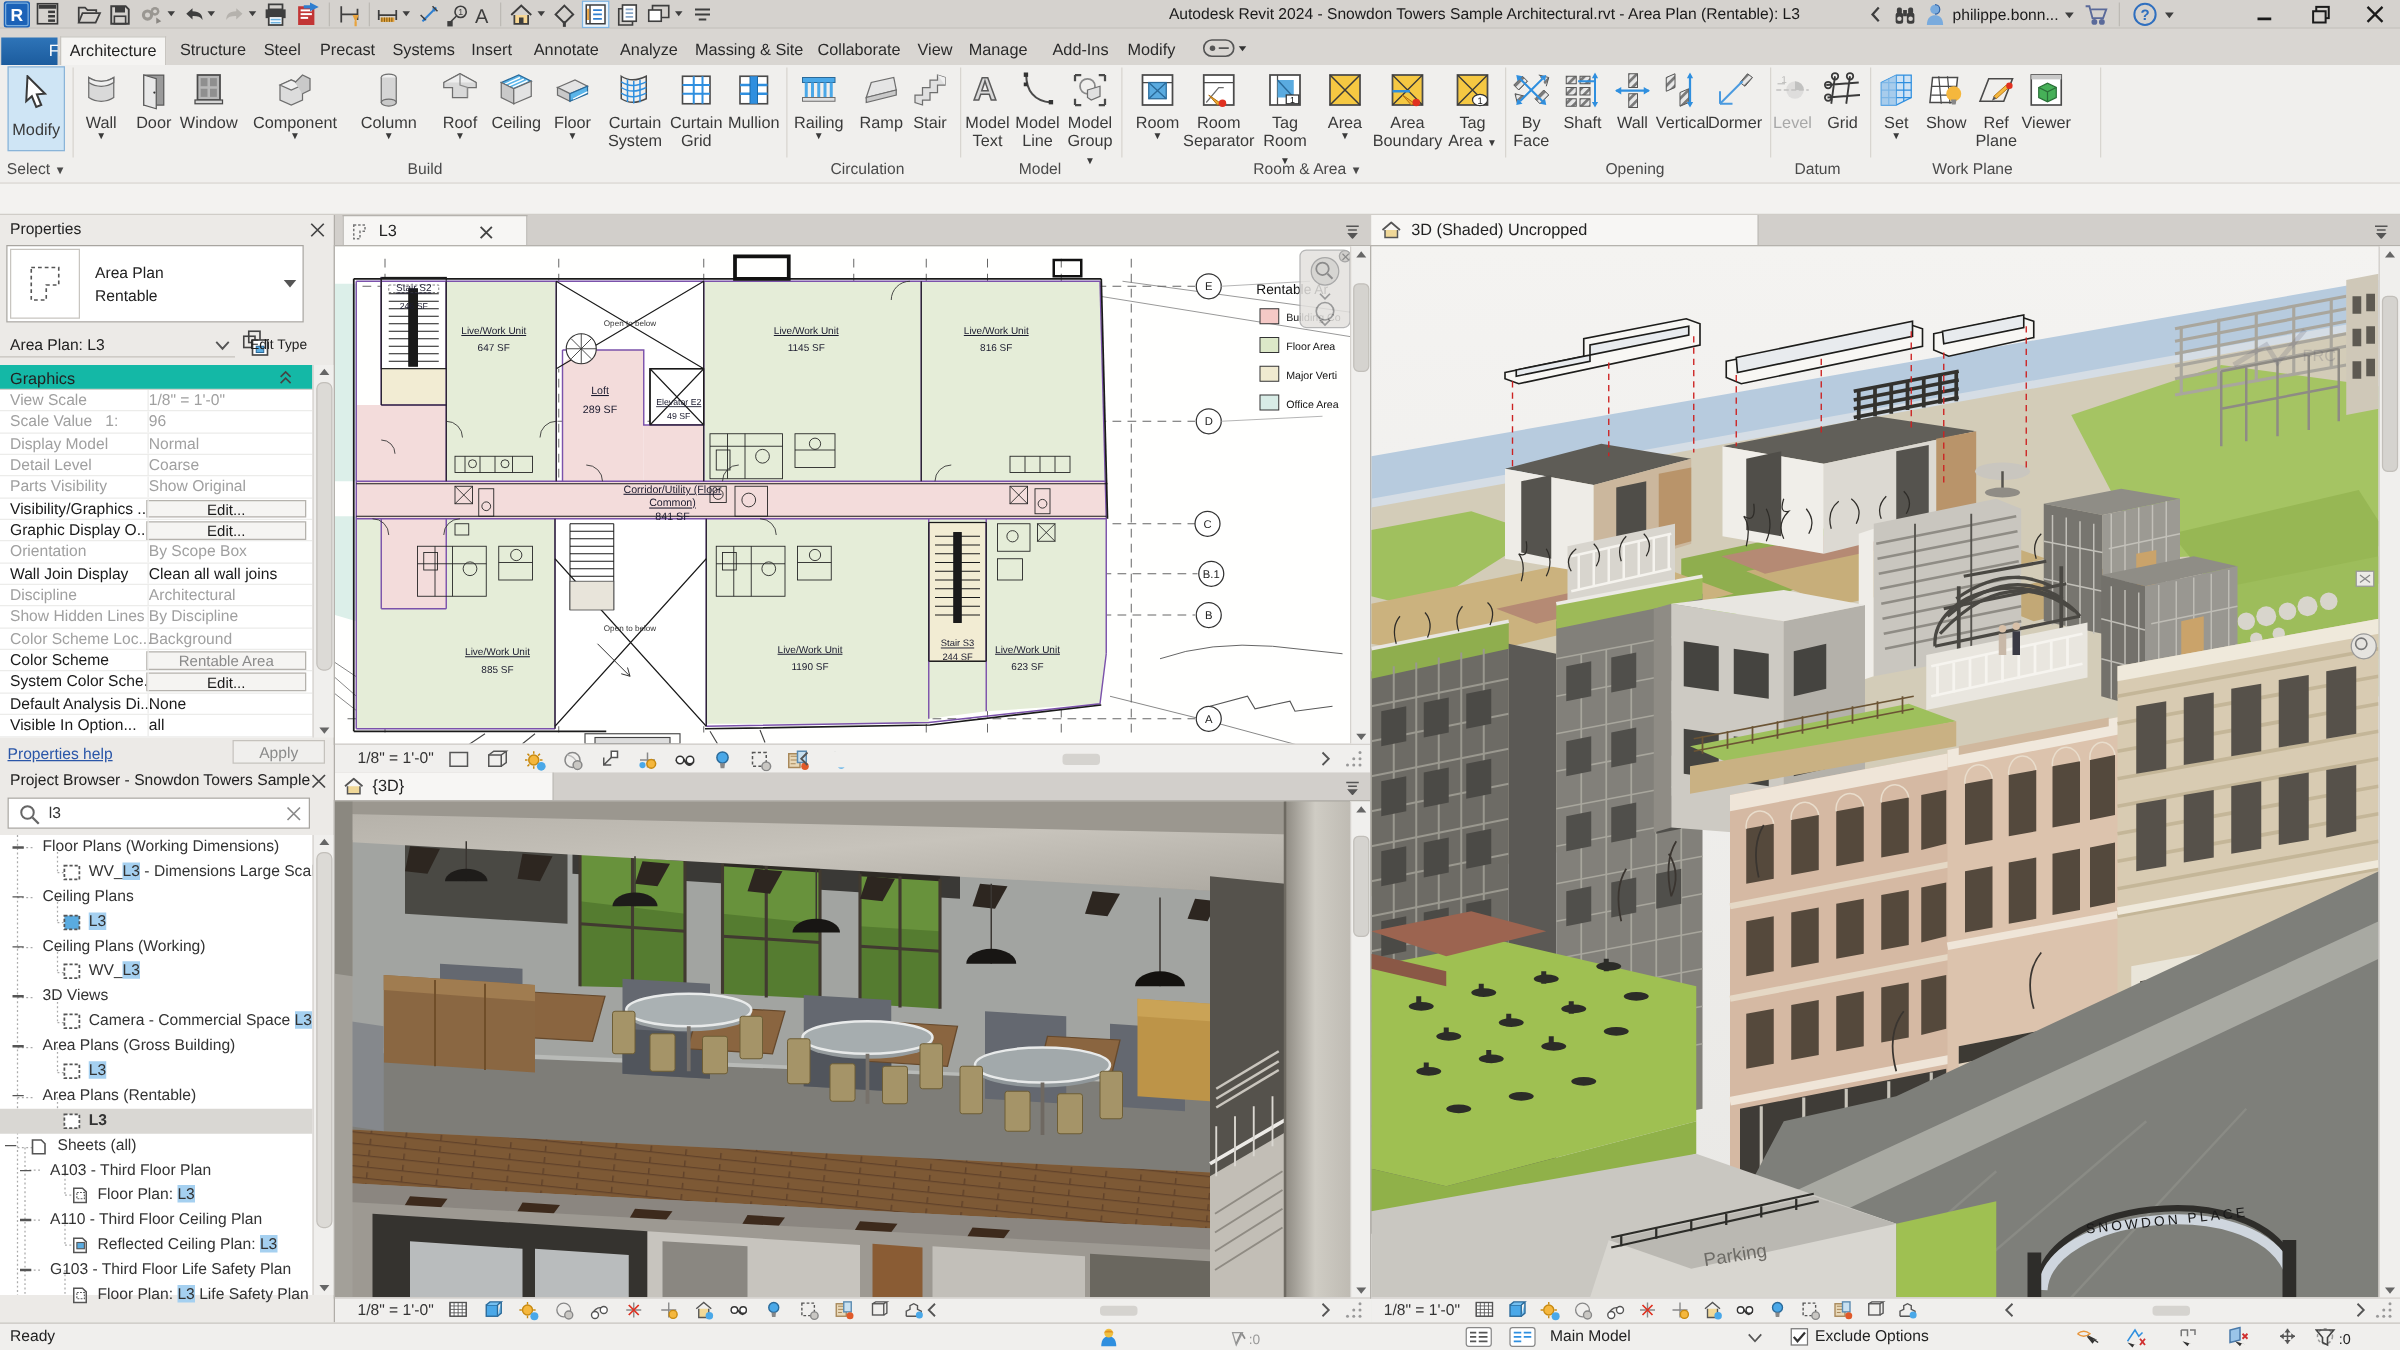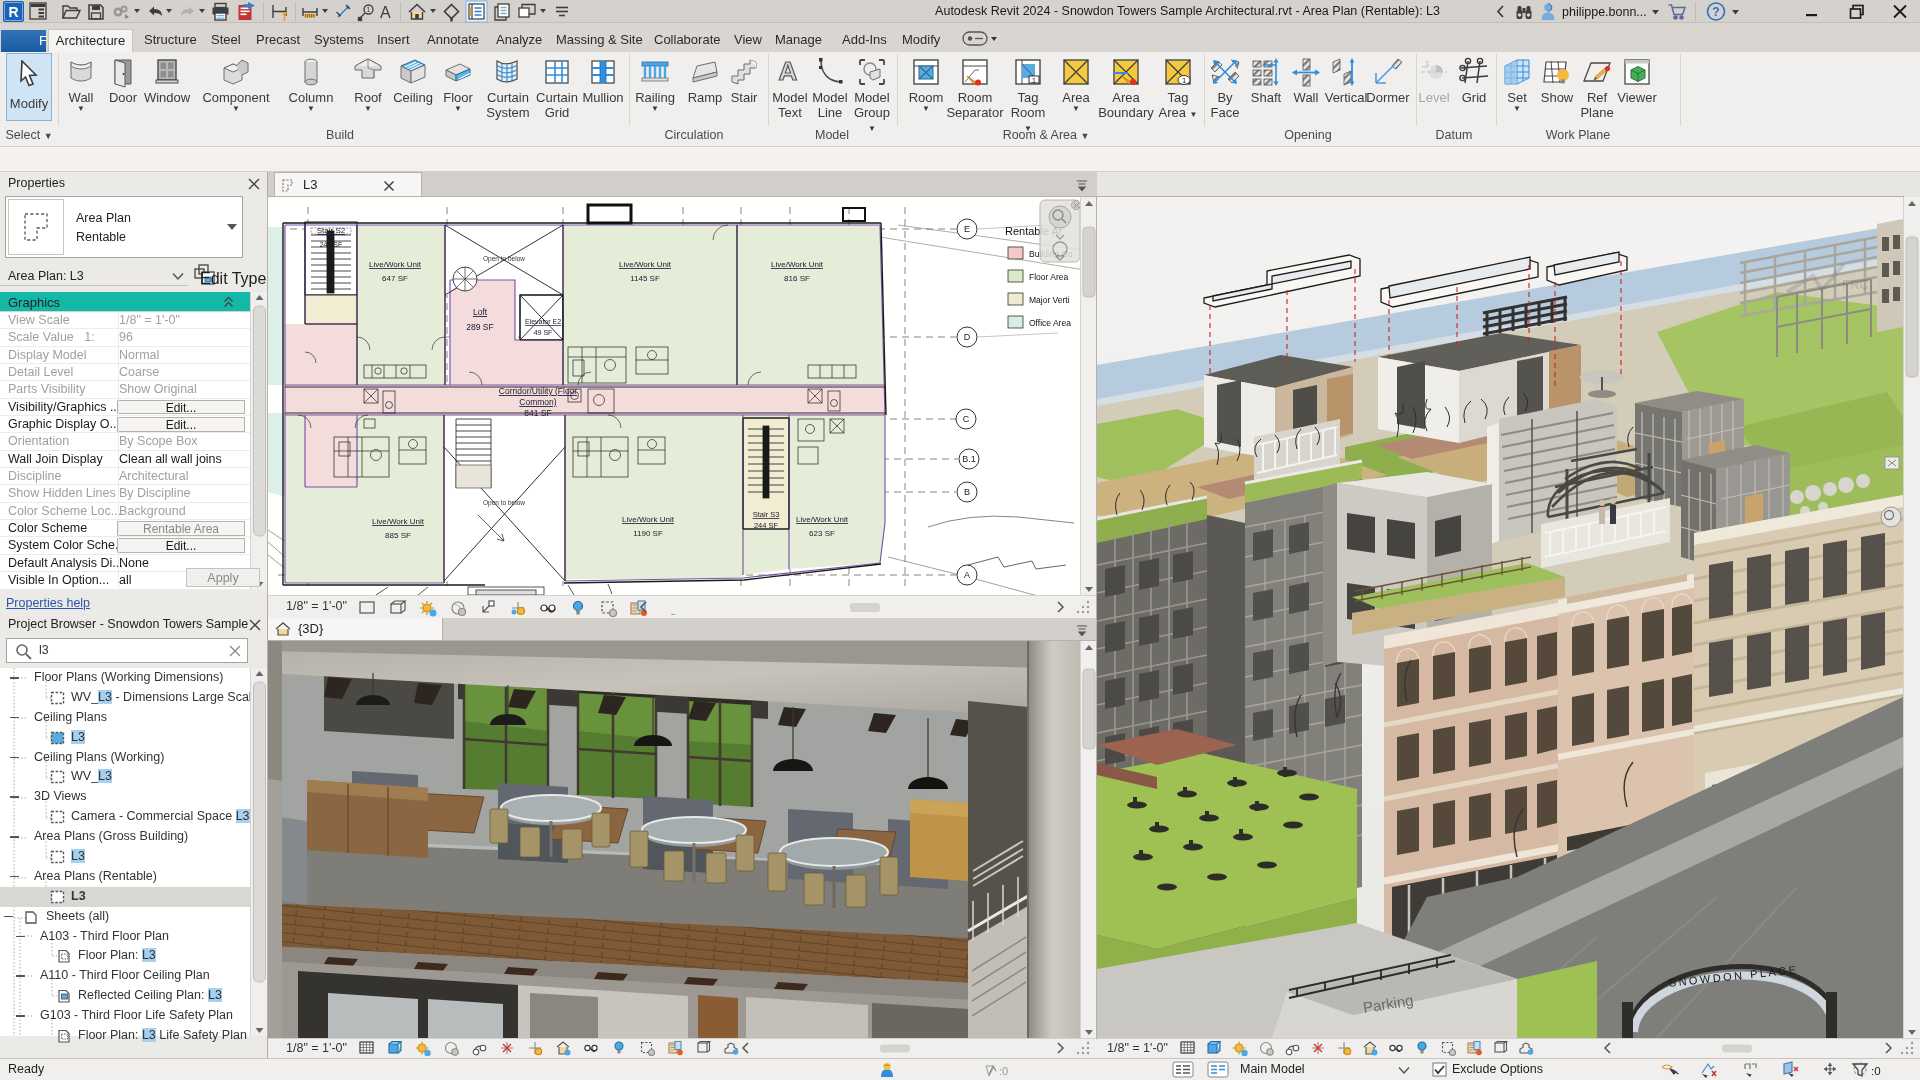--- a/index.html
+++ b/index.html
@@ -586,21 +586,21 @@
   <svg class="abs" style="left:172px;top:100px" width="12" height="9">
       <path d="M1 1.5 l5 5.5 l5 -5.5" fill="none" stroke="#555" stroke-width="1.5"></path>
     </svg>
   <div class="abs" style="left:0px;top:113px;width:188px;height:1px;background:#c5c2bd;"></div>
   <svg class="abs" style="left:194px;top:92px" width="22" height="22" viewBox="0 0 22 22">
       <rect x="1" y="5" width="9" height="9" fill="none" stroke="#444" stroke-width="1.3"></rect>
       <rect x="5" y="1" width="9" height="9" fill="none" stroke="#444" stroke-width="1.3"></rect>
       <rect x="8" y="8" width="12" height="12" fill="#fff" stroke="#444" stroke-width="1.3"></rect>
       <rect x="11" y="13" width="6" height="5" fill="#5aabe0" stroke="#2a6a9a" stroke-width="0.8"></rect>
     </svg>
-  <div class="abs" style="left:200px;top:98px;white-space:nowrap;font-size:16px;">Edit Type</div>
+  <div class="abs" style="left:200px;top:98px;white-space:nowrap;font-size:11px;">Edit Type</div>
 
   <div class="abs" style="left:0;top:120px;width:250px;height:20px;background:#14b8a6;border-bottom:1px solid #d5d2ce;padding-left:39px;">
       <span style="position:absolute;left:8px;top:3px;font-size:13px;">Graphics</span>
       <svg style="position:absolute;right:16px;top:4px" width="11" height="12">
         <path d="M1.5 5.5 L5.5 1.5 L9.5 5.5 M1.5 10.5 L5.5 6.5 L9.5 10.5" fill="none" stroke="#444" stroke-width="1.3"></path>
       </svg>
     </div>
 
   <div class="abs" id="ptable" style="left:0;top:140px;width:250px;height:278px;background:#fff;">
     <style>
@@ -695,21 +695,21 @@
 
   <div class="abs" style="left:250px;top:120px;width:17px;height:298px;background:#f0efed;border-left:1px solid #d5d2ce;">
     <svg width="17" height="298">
         <path d="M4.5 8 l4 -5 l4 5 z" fill="#666"></path>
         <path d="M4.5 290 l4 5 l4 -5 z" fill="#666"></path>
         <rect x="2.5" y="14" width="12" height="230" rx="5" fill="#dcdad6" stroke="#c2bfba"></rect>
       </svg>
   </div>
 
   <div class="abs" style="left:6px;top:424px;color:#2a56a8;text-decoration:underline;">Properties help</div>
-  <div class="abs" style="left:186px;top:396px;width:74px;height:19px;background:#f0efed;border:1px solid #c5c2bd;color:#8a8a8a;text-align:center;line-height:18px;">Apply</div>
+  <div class="abs" style="left:186px;top:420px;width:74px;height:19px;background:#f0efed;border:1px solid #c5c2bd;color:#8a8a8a;text-align:center;line-height:18px;">Apply</div>
 </div>
 
 <div class="abs" id="pbrowser" style="left:0;top:612px;width:268px;height:446px;background:#eceae7;border-right:1px solid #b0ada8;font-size:12.5px;color:#222;">
   <div class="abs" style="left:8px;top:5px;white-space:nowrap;overflow:hidden;width:240px;">Project Browser - Snowdon Towers Sample A...</div>
   <svg class="abs" style="left:249px;top:7px" width="12" height="12">
       <path d="M1 1 L11 11 M11 1 L1 11" stroke="#444" stroke-width="1.4"></path>
     </svg>
 
   <div class="abs" style="left:6px;top:26px;width:242px;height:25px;background:#fff;border:1px solid #a8a5a0;">
     <svg class="abs" style="left:8px;top:4px" width="17" height="17" viewBox="0 0 17 17">
@@ -1481,20 +1481,32 @@
           <circle cx="343" cy="8" r="1.2"></circle>
           <circle cx="348" cy="13" r="1.2"></circle>
           <circle cx="348" cy="8" r="1.2"></circle>
           <circle cx="348" cy="3" r="1.2"></circle>
         </g>
     </svg>
   </div>
 </div>
 
 <div class="abs" id="citywin" style="left:1097px;top:172px;width:823px;height:886px;">
+  <div class="abs" style="left:0;top:0;width:823px;height:25px;background:#d2cfcb;border-bottom:1px solid #b5b2ad;">
+    <div class="abs" style="left:0px;top:0px;width:310px;height:25px;background:#f7f6f4;border-right:1px solid #b5b2ad;">
+      <svg class="abs" style="left:8px;top:5px" width="16" height="15" viewBox="0 0 16 15">
+          <path d="M1 7 L8 1 L15 7" fill="none" stroke="#555" stroke-width="1.4"></path>
+          <path d="M3 7 L3 13 L13 13 L13 7" fill="#f0d898" stroke="#555" stroke-width="1.2"></path>
+        </svg>
+      <span class="abs" style="left:32px;top:4px;font-size:13px;color:#222;">3D (Shaded) Uncropped</span>
+    </div>
+    <svg class="abs" style="right:8px;top:7px" width="14" height="12">
+        <path d="M2 2 h10 M3.5 5 h7 M4 8 l3 3.5 l3 -3.5 z" fill="#555" stroke="#555" stroke-width="1.2"></path>
+      </svg>
+  </div>
   <svg class="abs" style="left:0;top:25px;background:#f2f1ef;outline:1px solid #b5b2ad;" width="806" height="841" viewBox="0 0 806 841">
     <defs>
       <linearGradient id="skyfade" x1="0" y1="0" x2="0" y2="1">
         <stop offset="0" stop-color="#f4f3f1"></stop>
           <stop offset="1" stop-color="#e9e8e5"></stop>
       </linearGradient>
       <pattern id="winsA" width="26" height="34" patternUnits="userSpaceOnUse">
         <rect width="26" height="34" fill="#6d6b66"></rect>
         <rect x="3" y="3" width="20" height="28" fill="#4d4b47" stroke="#2e2d2a" stroke-width="1"></rect>
         <rect x="4" y="4" width="8" height="12" fill="#5d5b56"></rect>

